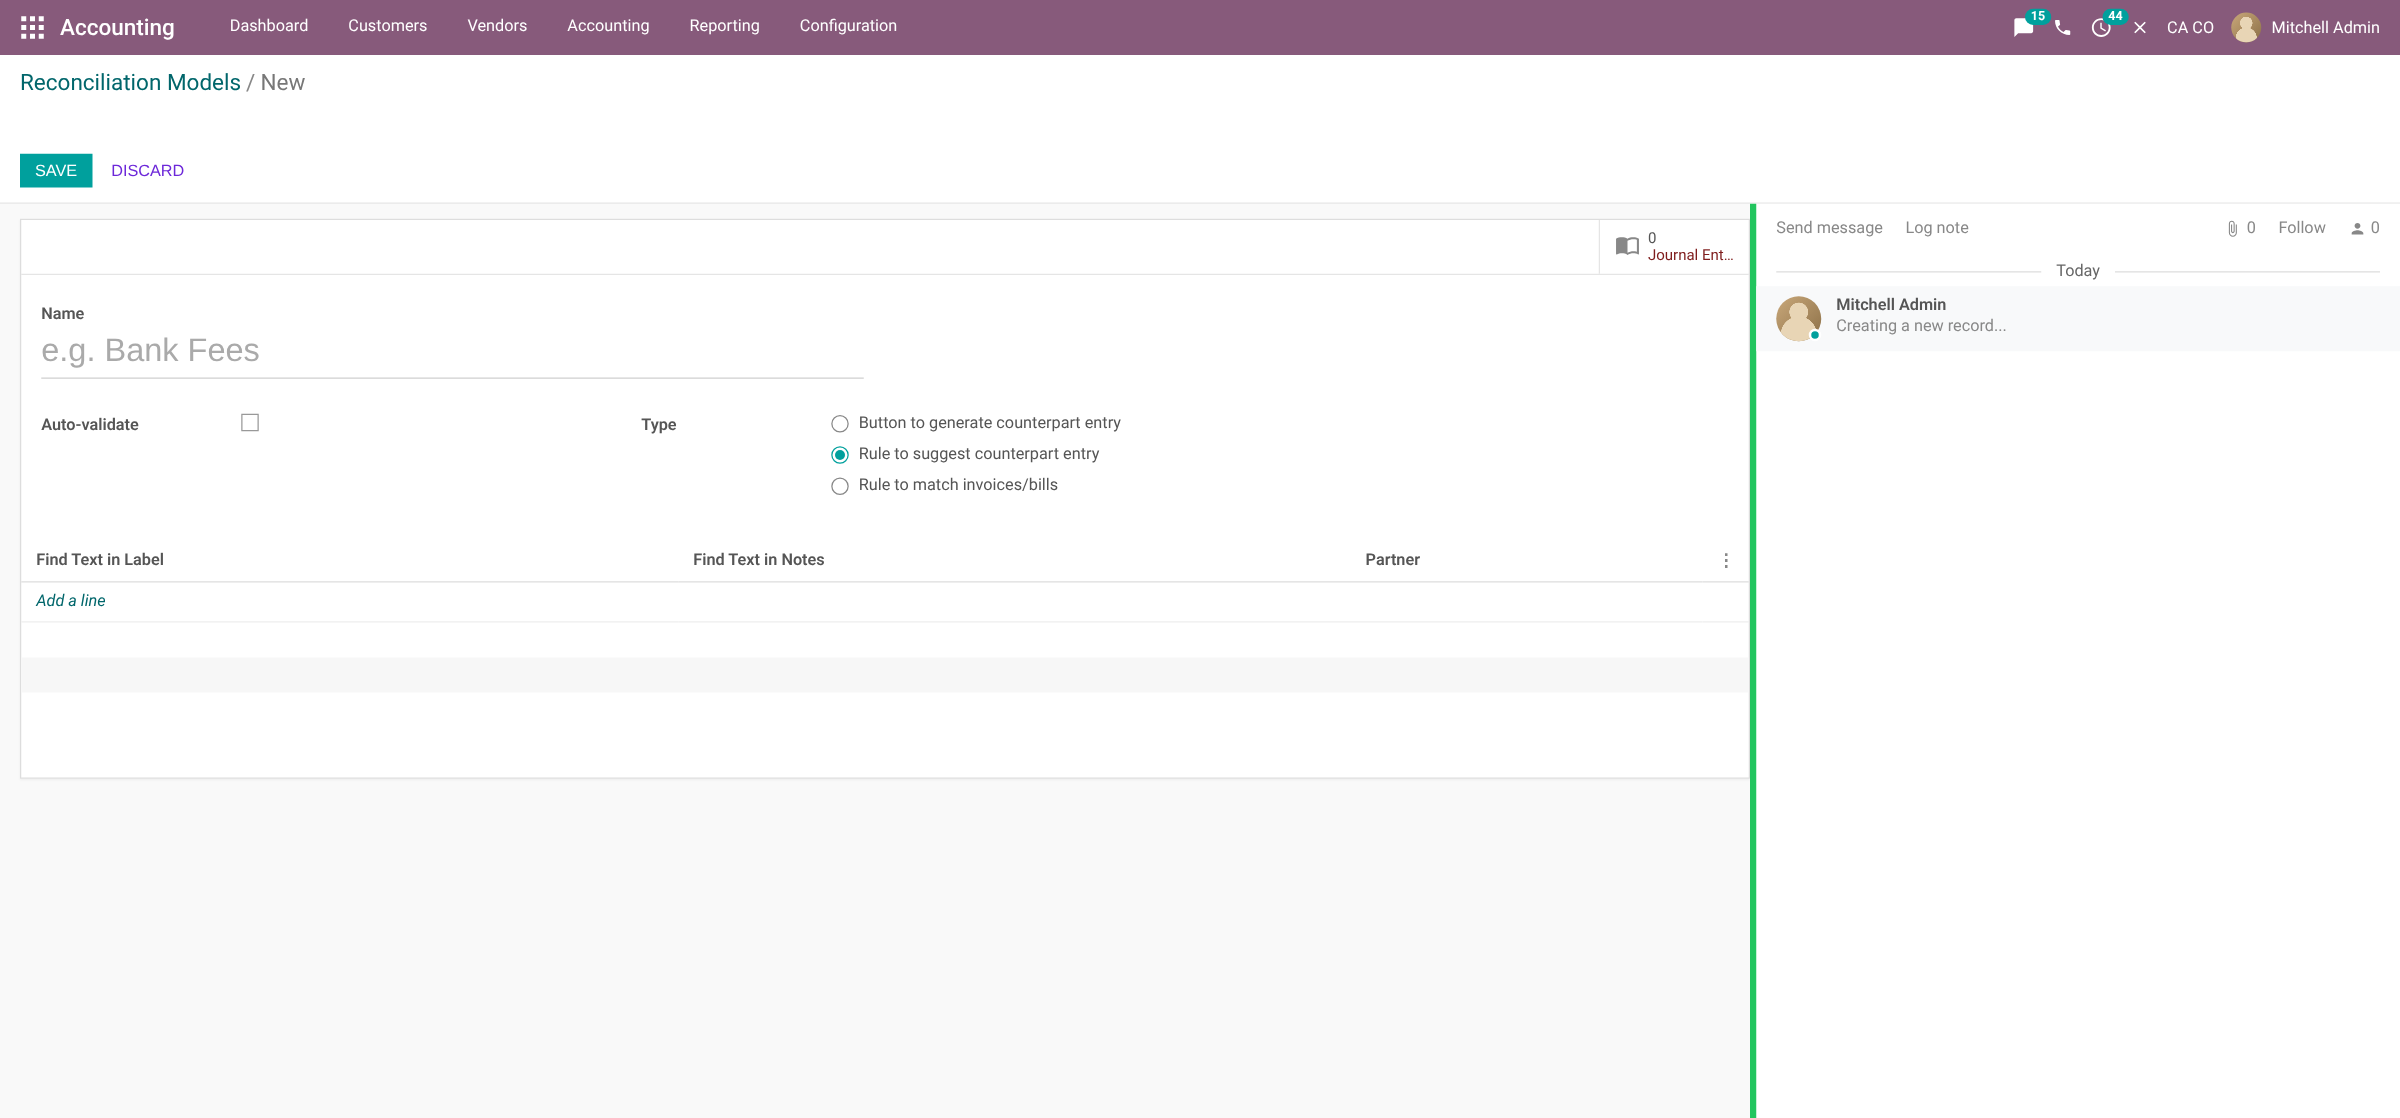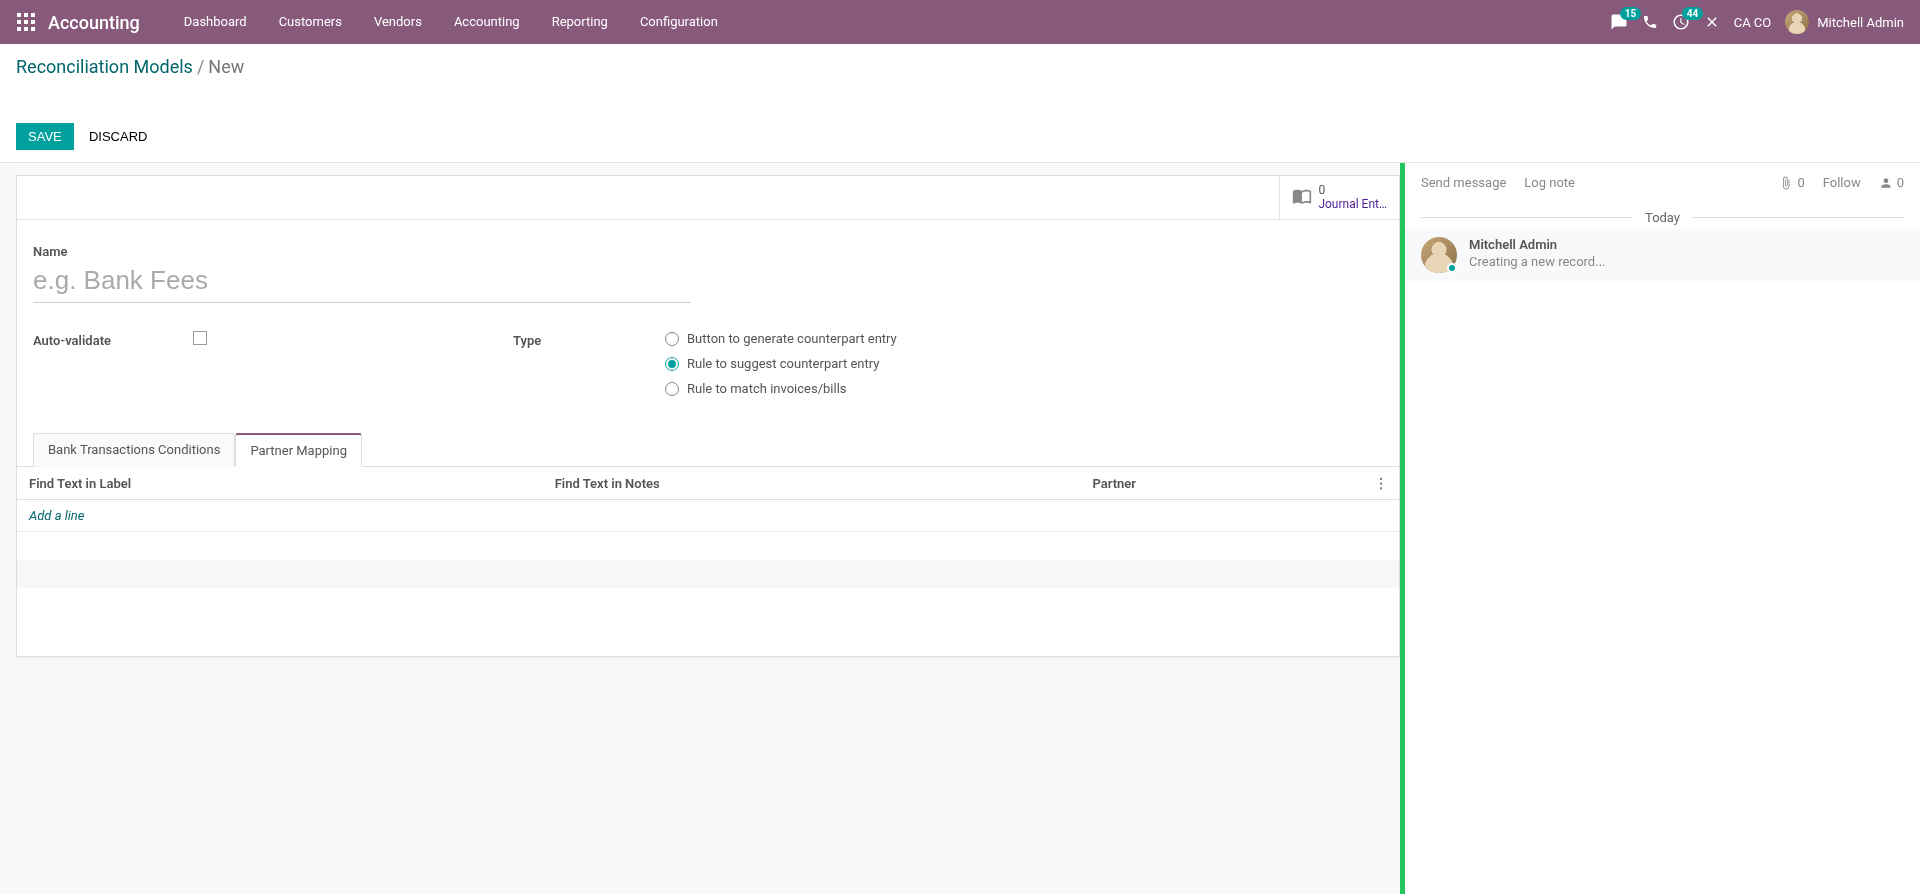--- a/index.html
+++ b/index.html
@@ -21,34 +21,34 @@
 .nav-avatar::after { content:''; position:absolute; inset:0; background: radial-gradient(circle at 50% 35%, #e8d5b5 0 25%, transparent 26%), radial-gradient(circle at 50% 85%, #e8d5b5 0 35%, transparent 36%); }
 
 
 .control-bar { background: #fff; border-bottom: 1px solid #e5e5e5; padding: 12px 16px 12px 16px; }
 .breadcrumb { font-size: 18px; margin-bottom: 10px; }
 .breadcrumb a { color: #01666b; text-decoration: none; }
 .breadcrumb .sep { color: #888; margin: 0 4px; }
 .breadcrumb .current { color: #777; }
 .btn { display: inline-block; padding: 6px 12px; font-size: 13px; font-weight: 500; border: none; cursor: pointer; text-transform: uppercase; }
 .btn-primary { background: #00a09d; color: #fff; margin-top: 12px; }
-.btn-link { background: transparent; color: #000000; margin-top: 36px; }
+.btn-link { background: transparent; color: #6d28d9; margin-top: 36px; }
 
 
 .main-wrap { display: flex; }
 .form-col { flex: 1; padding: 12px 0 12px 16px; }
 .chatter-col { width: 520px; border-left: 5px solid #22c55e; background: #fff; min-height: calc(100vh - 132px); }
 
 
 .sheet { background: #fff; border: 1px solid #ddd; box-shadow: 0 1px 2px rgba(0,0,0,0.05); }
 .button-box { display: flex; justify-content: flex-end; border-bottom: 1px solid #e5e5e5; height: 44px; }
 .stat-btn { display: flex; align-items: center; gap: 6px; padding: 0 12px; border-left: 1px solid #e5e5e5; cursor: pointer; min-width: 118px; }
 .stat-btn .stat-text { display: flex; flex-direction: column; line-height: 1.1; font-size: 12px; overflow: hidden; }
 .stat-btn .stat-val { color: #555; }
-.stat-btn .stat-label { color: #4c1d95; white-space: nowrap; overflow: hidden; text-overflow: ellipsis; max-width: 72px; }
+.stat-btn .stat-label { color: #7f1d1d; white-space: nowrap; overflow: hidden; text-overflow: ellipsis; max-width: 72px; }
 
 .sheet-body { padding: 24px 16px 8px 16px; }
 .fld-label { font-weight: 600; color: #555; font-size: 13px; }
 .name-input { width: 658px; max-width: 100%; font-size: 26px; border: none; border-bottom: 1px solid #cfcfcf; padding: 4px 0 6px 0; color: #555; outline: none; margin-top: 2px; }
 .name-input::placeholder { color: #aaa; }
 
 .two-col { display: flex; margin-top: 28px; gap: 0; }
 .col-half { width: 480px; }
 .field-row { display: flex; align-items: flex-start; }
 .field-row .fld-label { width: 152px; padding-top: 2px; }
@@ -208,24 +208,20 @@
                   <span class="radio-dot"></span>
                   <span>Rule to match invoices/bills</span>
                 </label>
               </div>
             </div>
           </div>
         </div>
       </div>
 
       <div class="notebook">
-        <div class="nb-tabs">
-          <div class="nb-tab inactive">Bank Transactions Conditions</div>
-          <div class="nb-tab active">Partner Mapping</div>
-        </div>
         <div class="nb-page">
           <table class="tbl">
             <thead>
               <tr>
                 <th>Find Text in Label</th>
                 <th>Find Text in Notes</th>
                 <th>Partner</th>
                 <th class="act"><span class="kebab">⋮</span></th>
               </tr>
             </thead>

